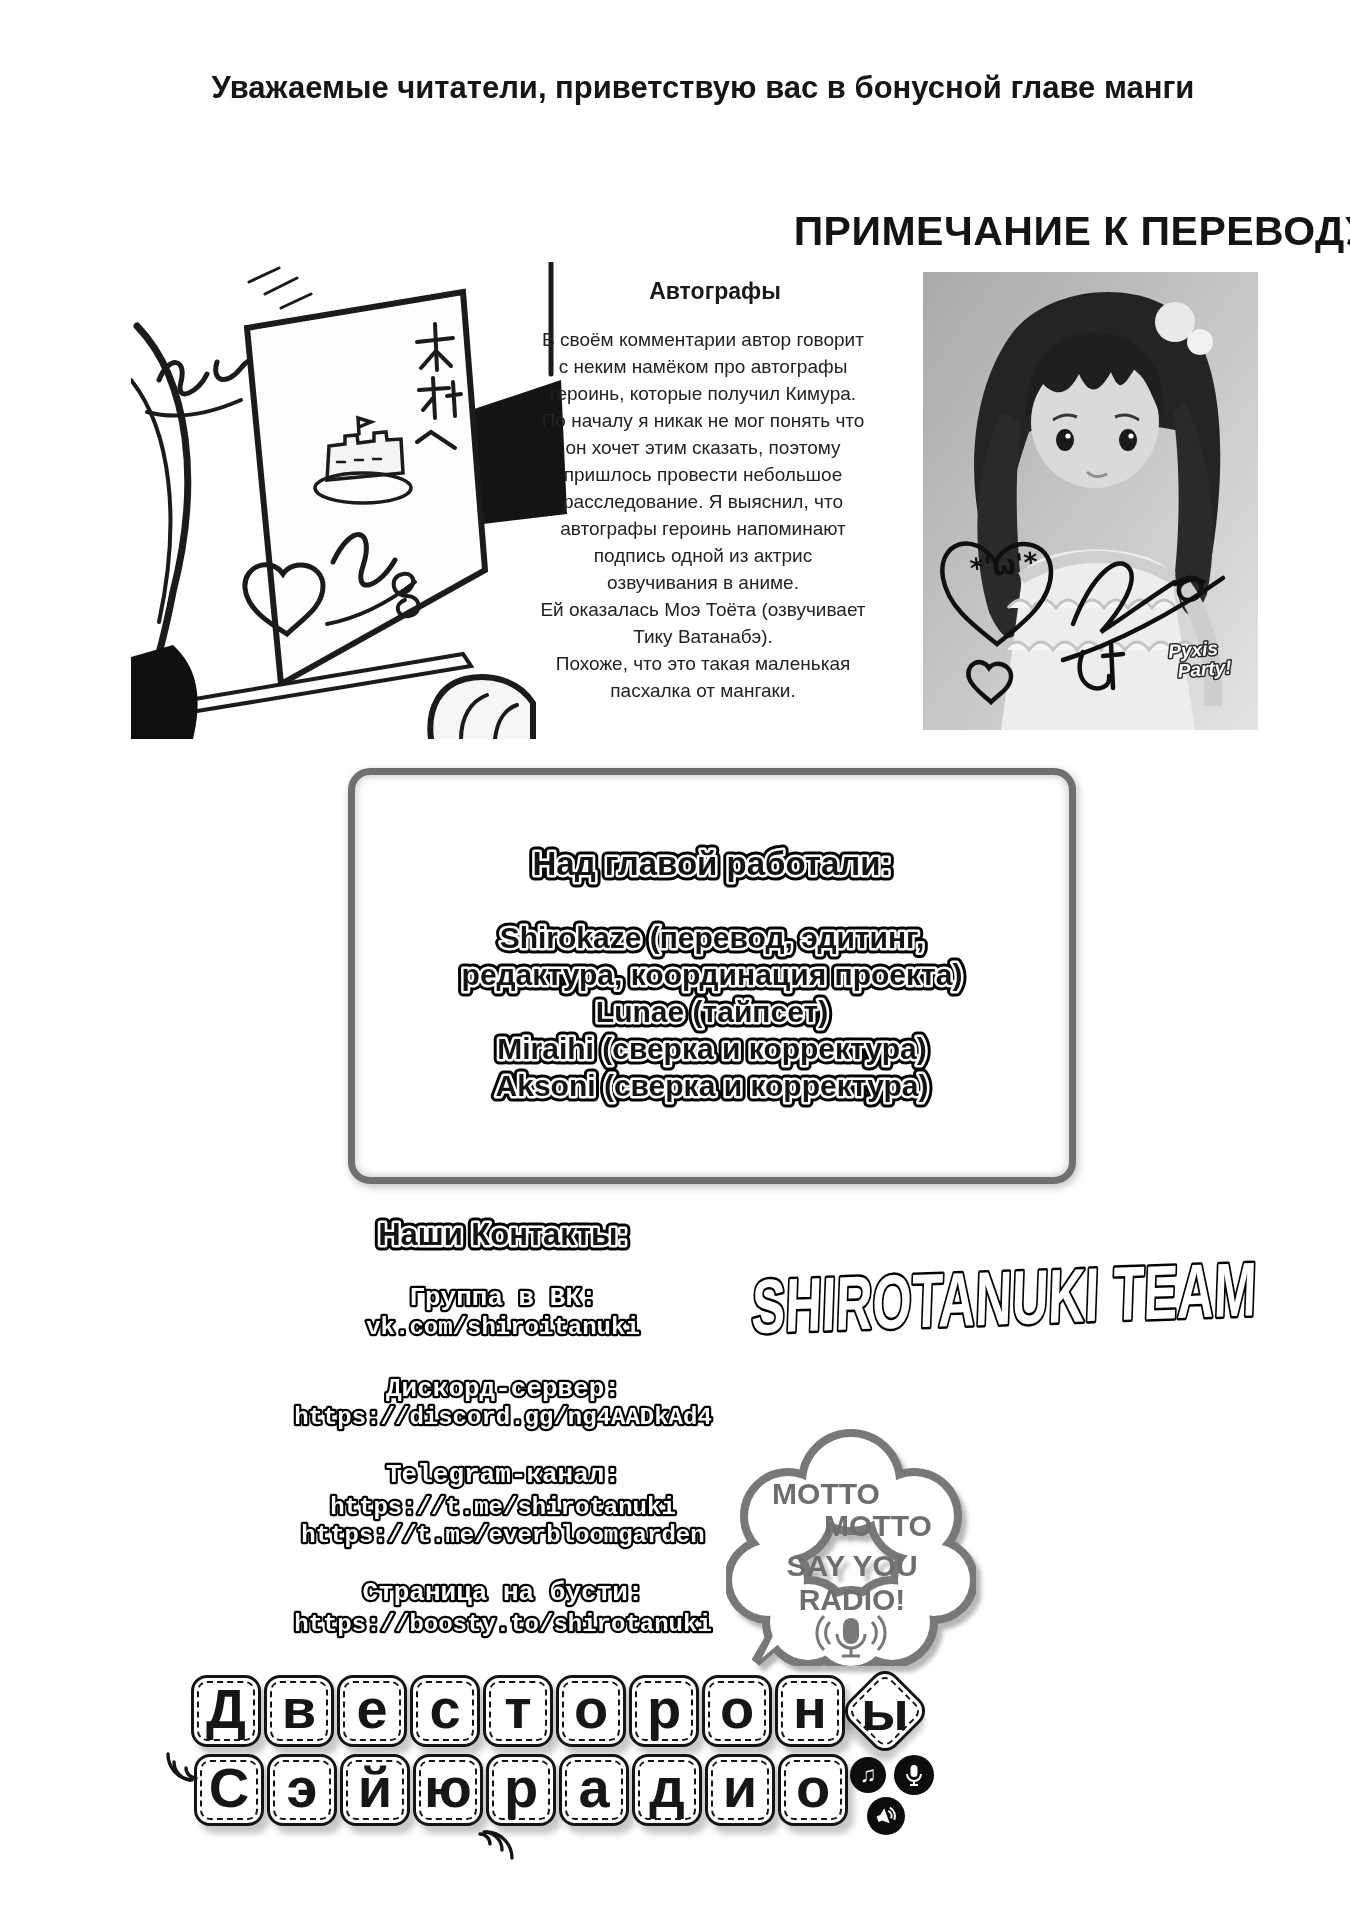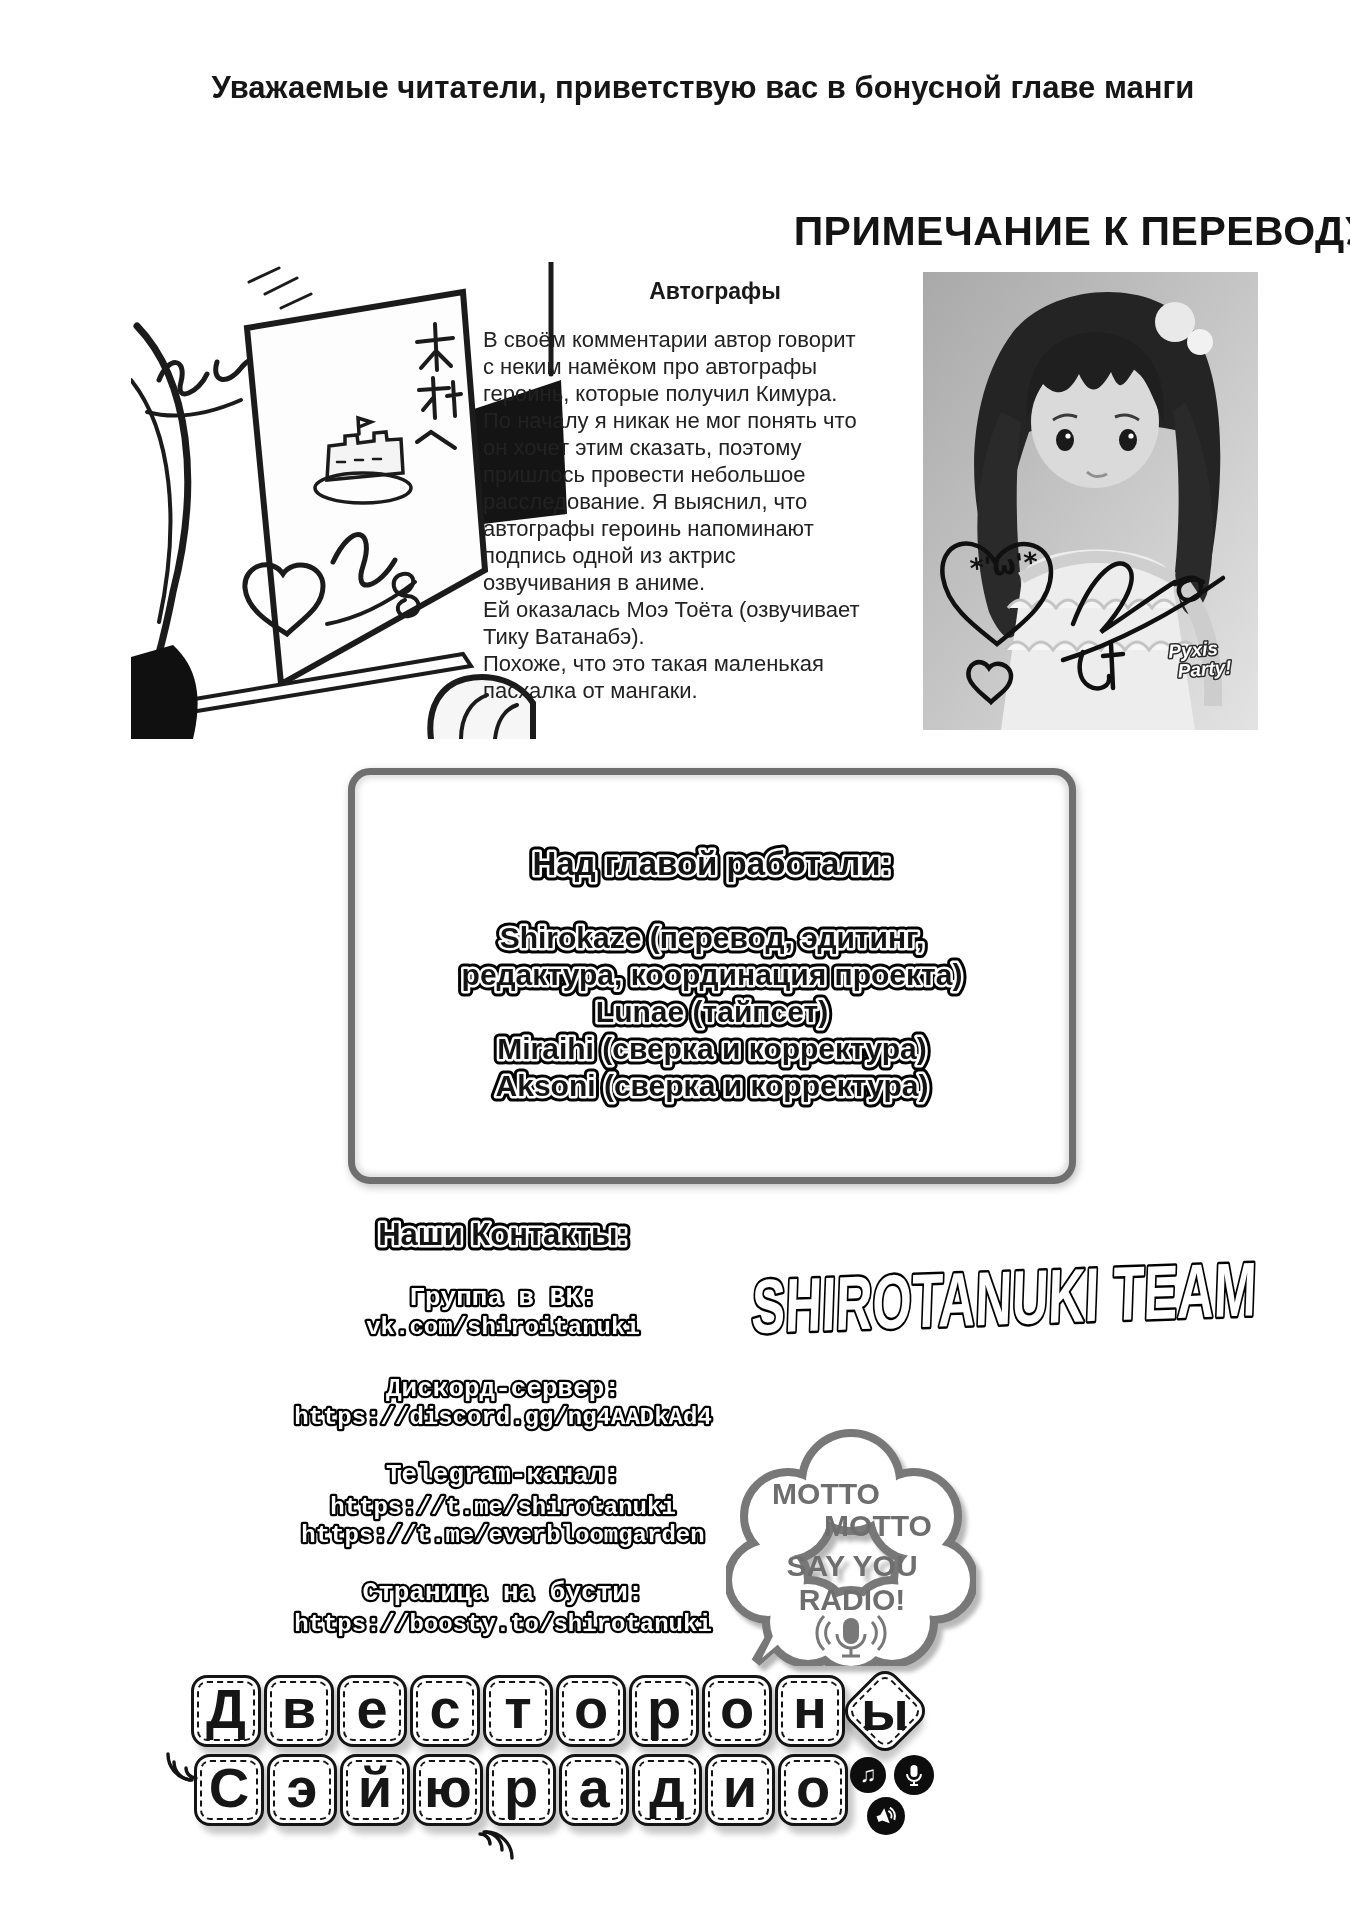--- a/index.html
+++ b/index.html
@@ -8,22 +8,22 @@
 
   .abs{position:absolute;}
 
   
   .greeting{top:70px;left:0;width:1350px;text-align:center;
             font-size:31px;font-weight:bold;line-height:35px;color:#161616;}
   .note-title{top:208px;left:0;width:1350px;text-align:right;
               font-size:41px;font-weight:bold;color:#141414;letter-spacing:.5px;}
   .autographs-heading{top:278px;left:12px;width:1350px;text-align:center;
                       font-size:23px;font-weight:bold;color:#191919;}
-  .note-body{top:326px;left:455px;width:440px;text-align:left;
-             font-size:22px;line-height:27px;color:#222;white-space:pre-line;}
+  .note-body{top:326px;left:455px;width:440px;text-align:center;
+             font-size:19px;line-height:27px;color:#222;white-space:pre-line;}
 
   
   .credits-box{left:320px;top:768px;width:728px;height:416px;box-sizing:border-box;
                background:#fff;border:7px solid #6f6f6f;border-radius:22px;
                box-shadow:inset 0 0 4px rgba(255,255,255,.65), inset 0 0 9px rgba(0,0,0,.3),
                           2px 3px 8px rgba(0,0,0,.25);}
   .credits-box svg{position:absolute;left:0;top:0;}
 
   
   .svg-sticker-back{stroke:#000;stroke-width:11px;fill:none;stroke-linejoin:round;

